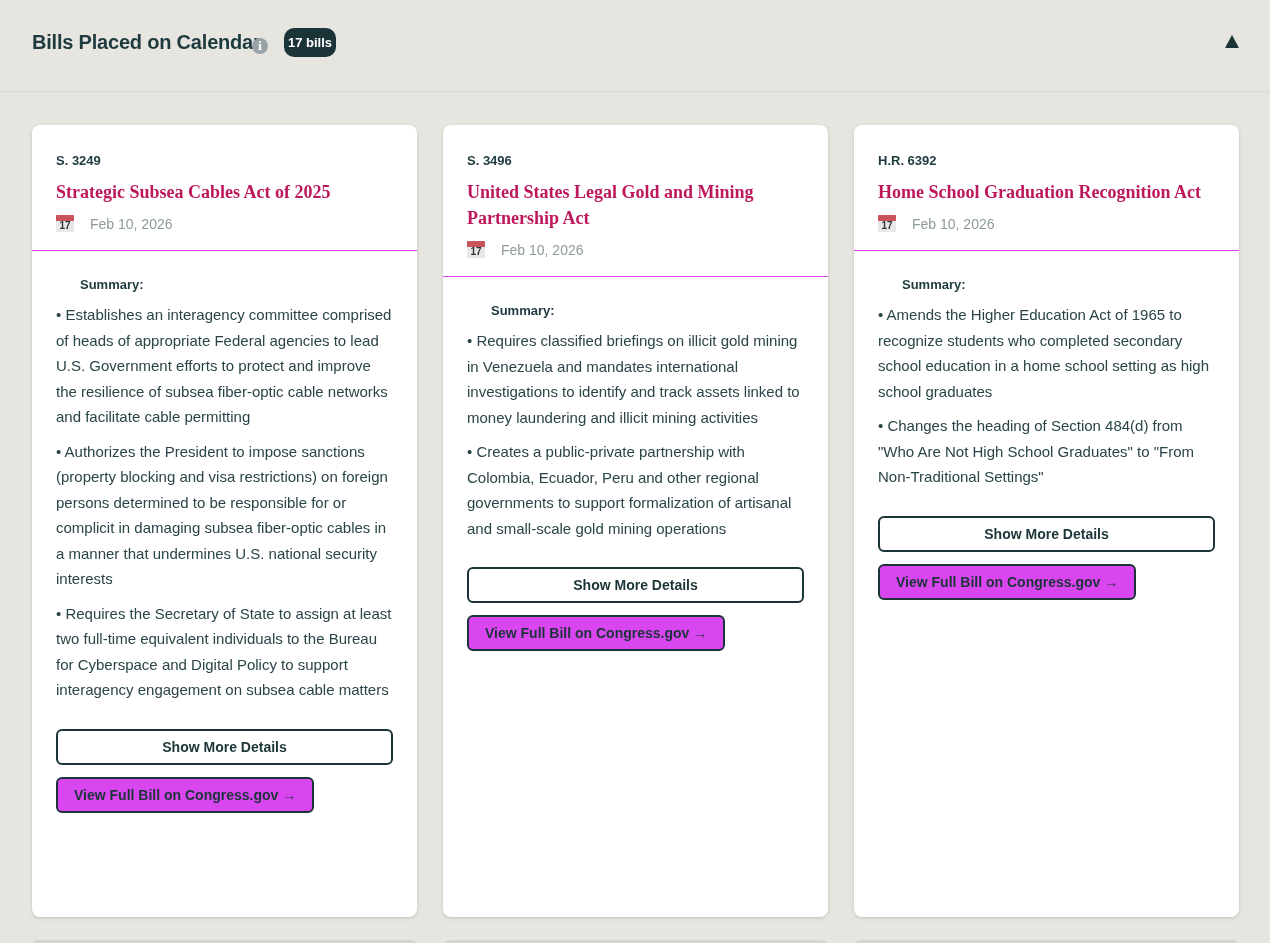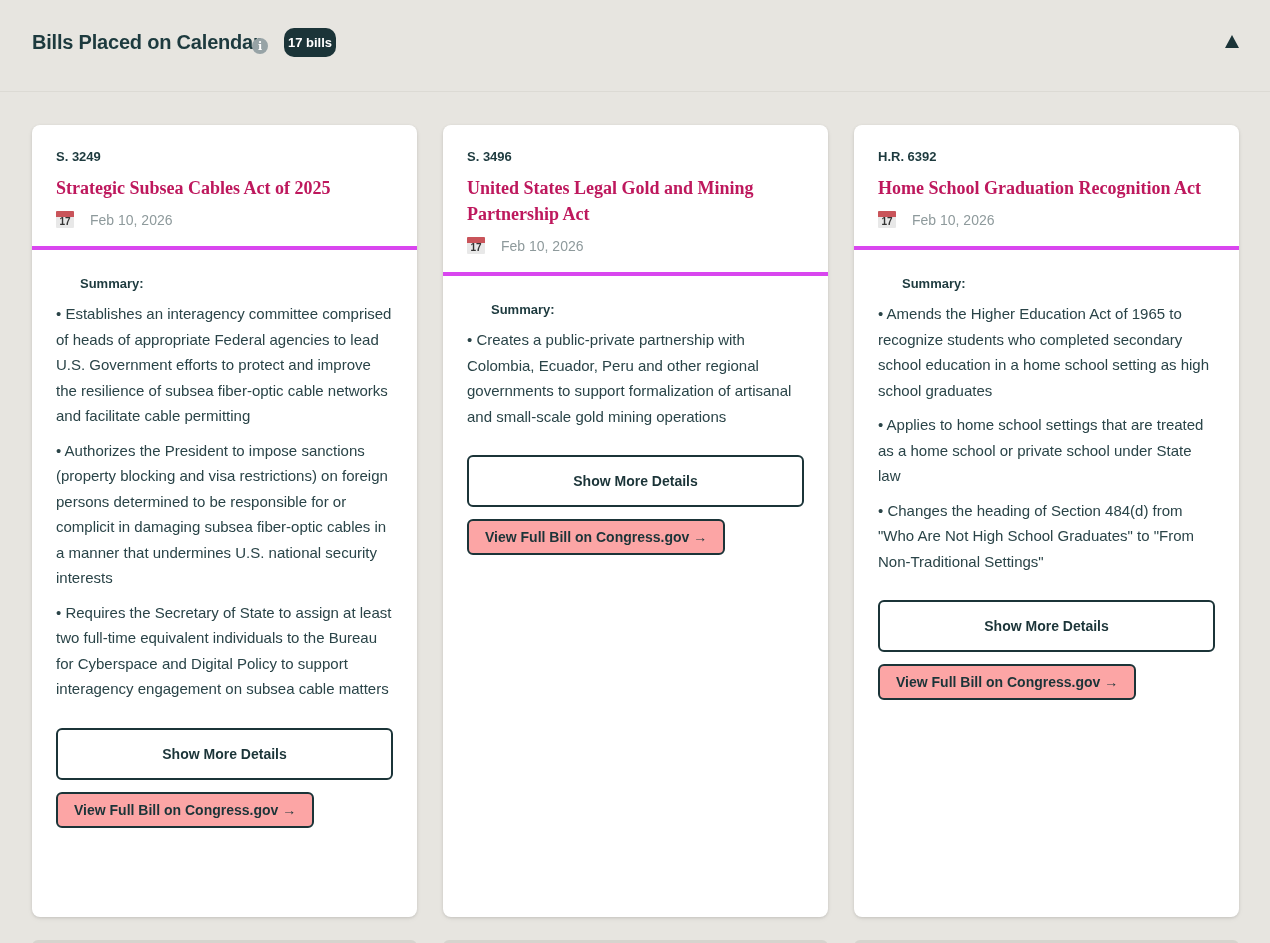--- a/index.html
+++ b/index.html
@@ -50,23 +50,22 @@
     display: flex; gap: 26px;
   }
   .card {
     width: 385px; height: 792px;
     background: #fff;
     border-radius: 8px;
     box-shadow: 0 1px 3px rgba(0,0,0,0.12), 0 2px 6px rgba(0,0,0,0.04);
     display: flex; flex-direction: column;
   }
   .card-head {
-    padding: 18px 24px 18px 24px;
-    border-bottom: 4px solid #d946ef;
-    margin-top: 6px;
+    padding: 28px 24px 18px 24px;
+    border-bottom: 1px solid #d946ef;
   }
   .bill-number {
     font-size: 13px; font-weight: 700; color: #1d3a3e;
     margin-bottom: 11px;
   }
   .bill-title {
     font-size: 18px; font-weight: 600; color: #be185d;
     line-height: 26px; margin-bottom: 10px; font-family: Liberation Serif, serif;
   }
   .bill-date {
@@ -95,34 +94,34 @@
     font-size: 13px; font-weight: 700; color: #1d3a3e;
     margin-bottom: 10px;
     margin-left: 24px;
   }
   .summary-item {
     font-size: 15px; line-height: 25.5px; color: #2a4448;
     margin-bottom: 9px;
   }
   .btn-more {
     margin-top: 26px;
-    width: 337px; height: 52px;
+    width: 337px; height: 36px;
     border: 2px solid #1b3438; border-radius: 6px;
     background: #fff; color: #1b3438;
     font-size: 14px; font-weight: 700;
     display: flex; align-items: center; justify-content: center;
     cursor: pointer;
     font-family: "Liberation Sans", sans-serif;
   }
   .btn-congress {
     margin-top: 12px;
     height: 26px; padding: 16px 16px;
     display: inline-flex; align-items: center;
     border: 2px solid #1b3438; border-radius: 6px;
-    background: #fca5a5; color: #1b3438;
+    background: #d946ef; color: #1b3438;
     font-size: 14px; font-weight: 600;
     cursor: pointer;
   }
   .bottom-strip {
     position: absolute; top: 940px; left: 32px;
     display: flex; gap: 26px;
   }
   .bottom-strip div {
     width: 385px; height: 6px; background: #d6d4ce; border-radius: 6px 6px 0 0;
   }
@@ -168,20 +167,21 @@
       <div class="bill-date">
         <span class="cal-icon">
           <span class="cal-top"></span>
           <span class="cal-num">17</span>
         </span>
         <span>Feb 10, 2026</span>
       </div>
     </div>
     <div class="card-body">
       <div class="summary-label">Summary:</div>
+      <p class="summary-item">• Requires classified briefings on illicit gold mining in Venezuela and mandates international investigations to identify and track assets linked to money laundering and illicit mining activities</p>
       <p class="summary-item">• Creates a public-private partnership with Colombia, Ecuador, Peru and other regional governments to support formalization of artisanal and small-scale gold mining operations</p>
       <button class="btn-more">Show More Details</button>
       <a class="btn-congress">View Full Bill on Congress.gov →</a>
     </div>
   </div>
 
   <div class="card">
     <div class="card-head">
       <div class="bill-number">H.R. 6392</div>
       <div class="bill-title">Home School Graduation Recognition Act</div>
@@ -189,21 +189,20 @@
         <span class="cal-icon">
           <span class="cal-top"></span>
           <span class="cal-num">17</span>
         </span>
         <span>Feb 10, 2026</span>
       </div>
     </div>
     <div class="card-body">
       <div class="summary-label">Summary:</div>
       <p class="summary-item">• Amends the Higher Education Act of 1965 to recognize students who completed secondary school education in a home school setting as high school graduates</p>
-      <p class="summary-item">• Applies to home school settings that are treated as a home school or private school under State law</p>
       <p class="summary-item">• Changes the heading of Section 484(d) from "Who Are Not High School Graduates" to "From Non-Traditional Settings"</p>
       <button class="btn-more">Show More Details</button>
       <a class="btn-congress">View Full Bill on Congress.gov →</a>
     </div>
   </div>
 
 </div>
 
 <div class="bottom-strip">
   <div></div>

